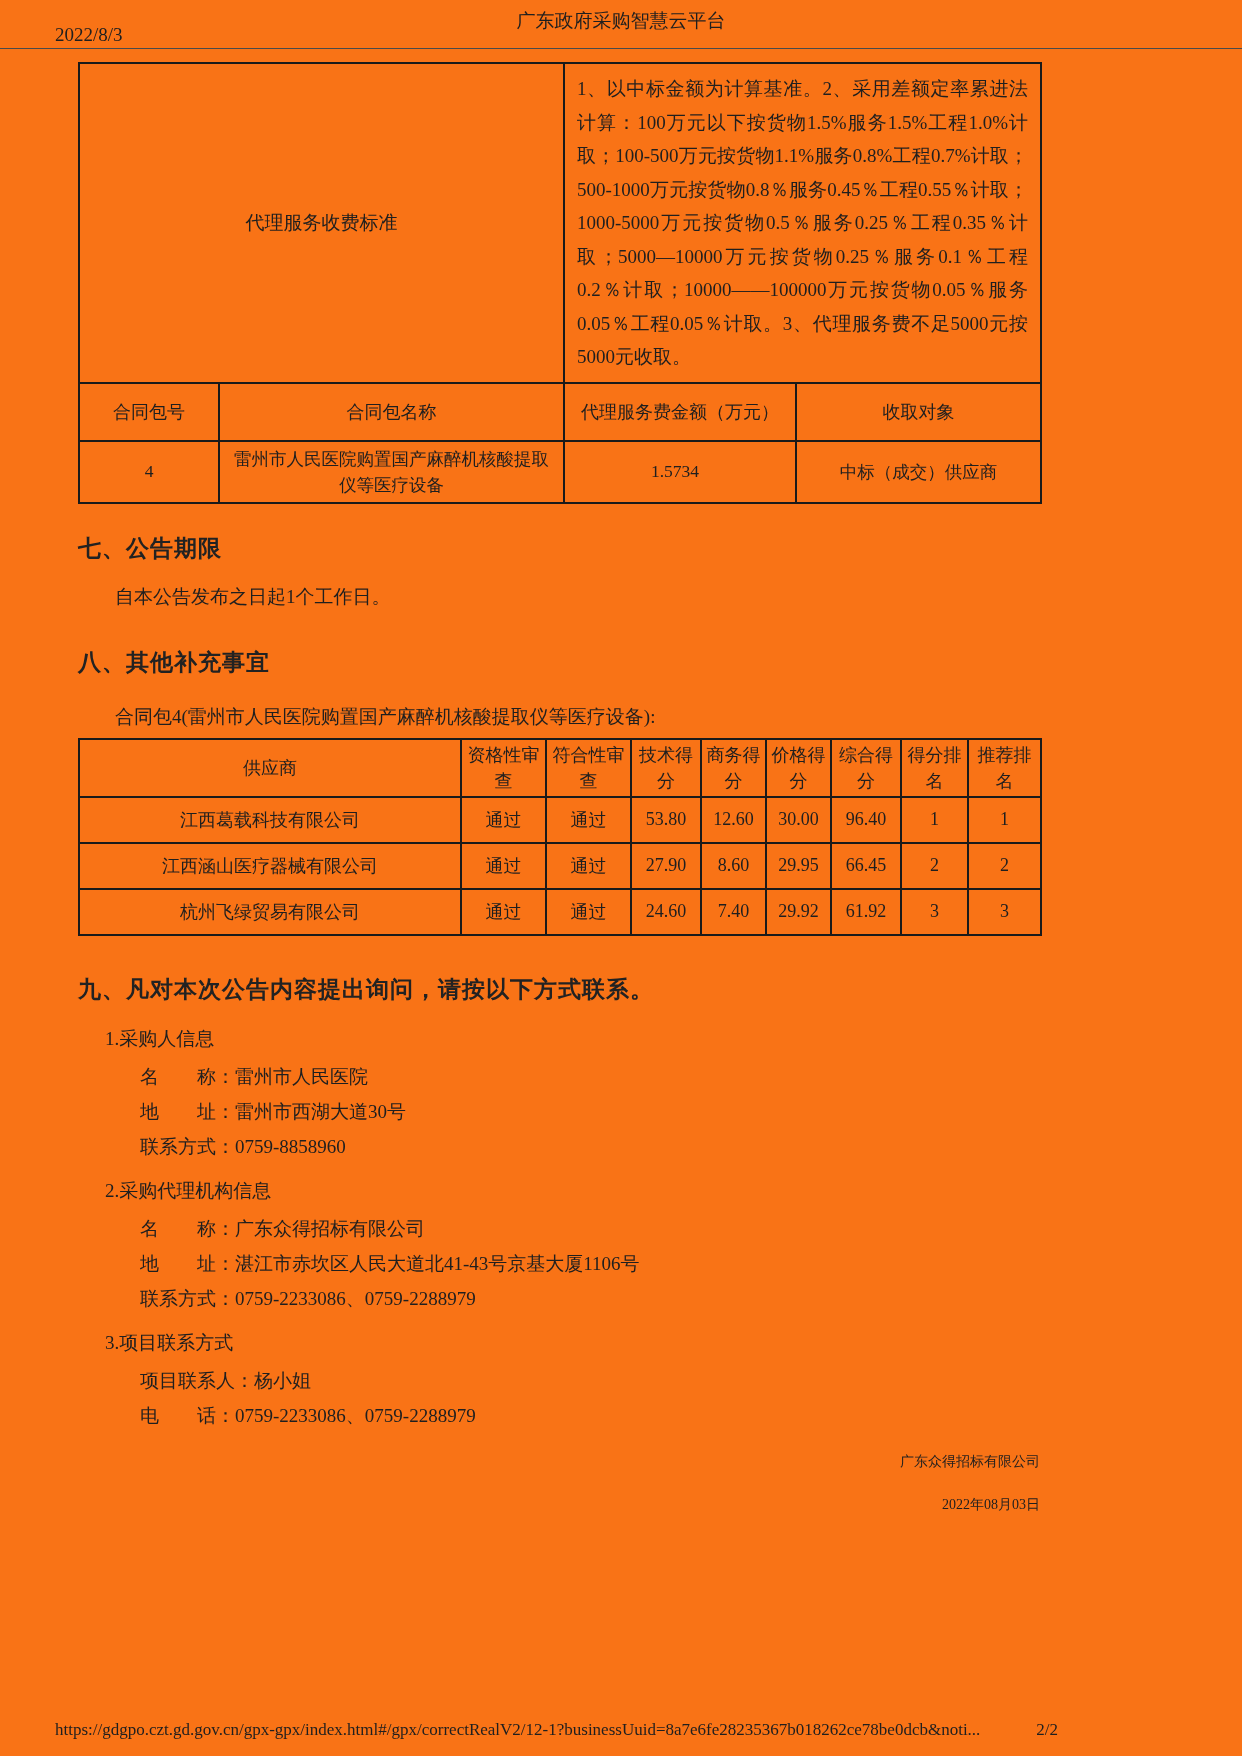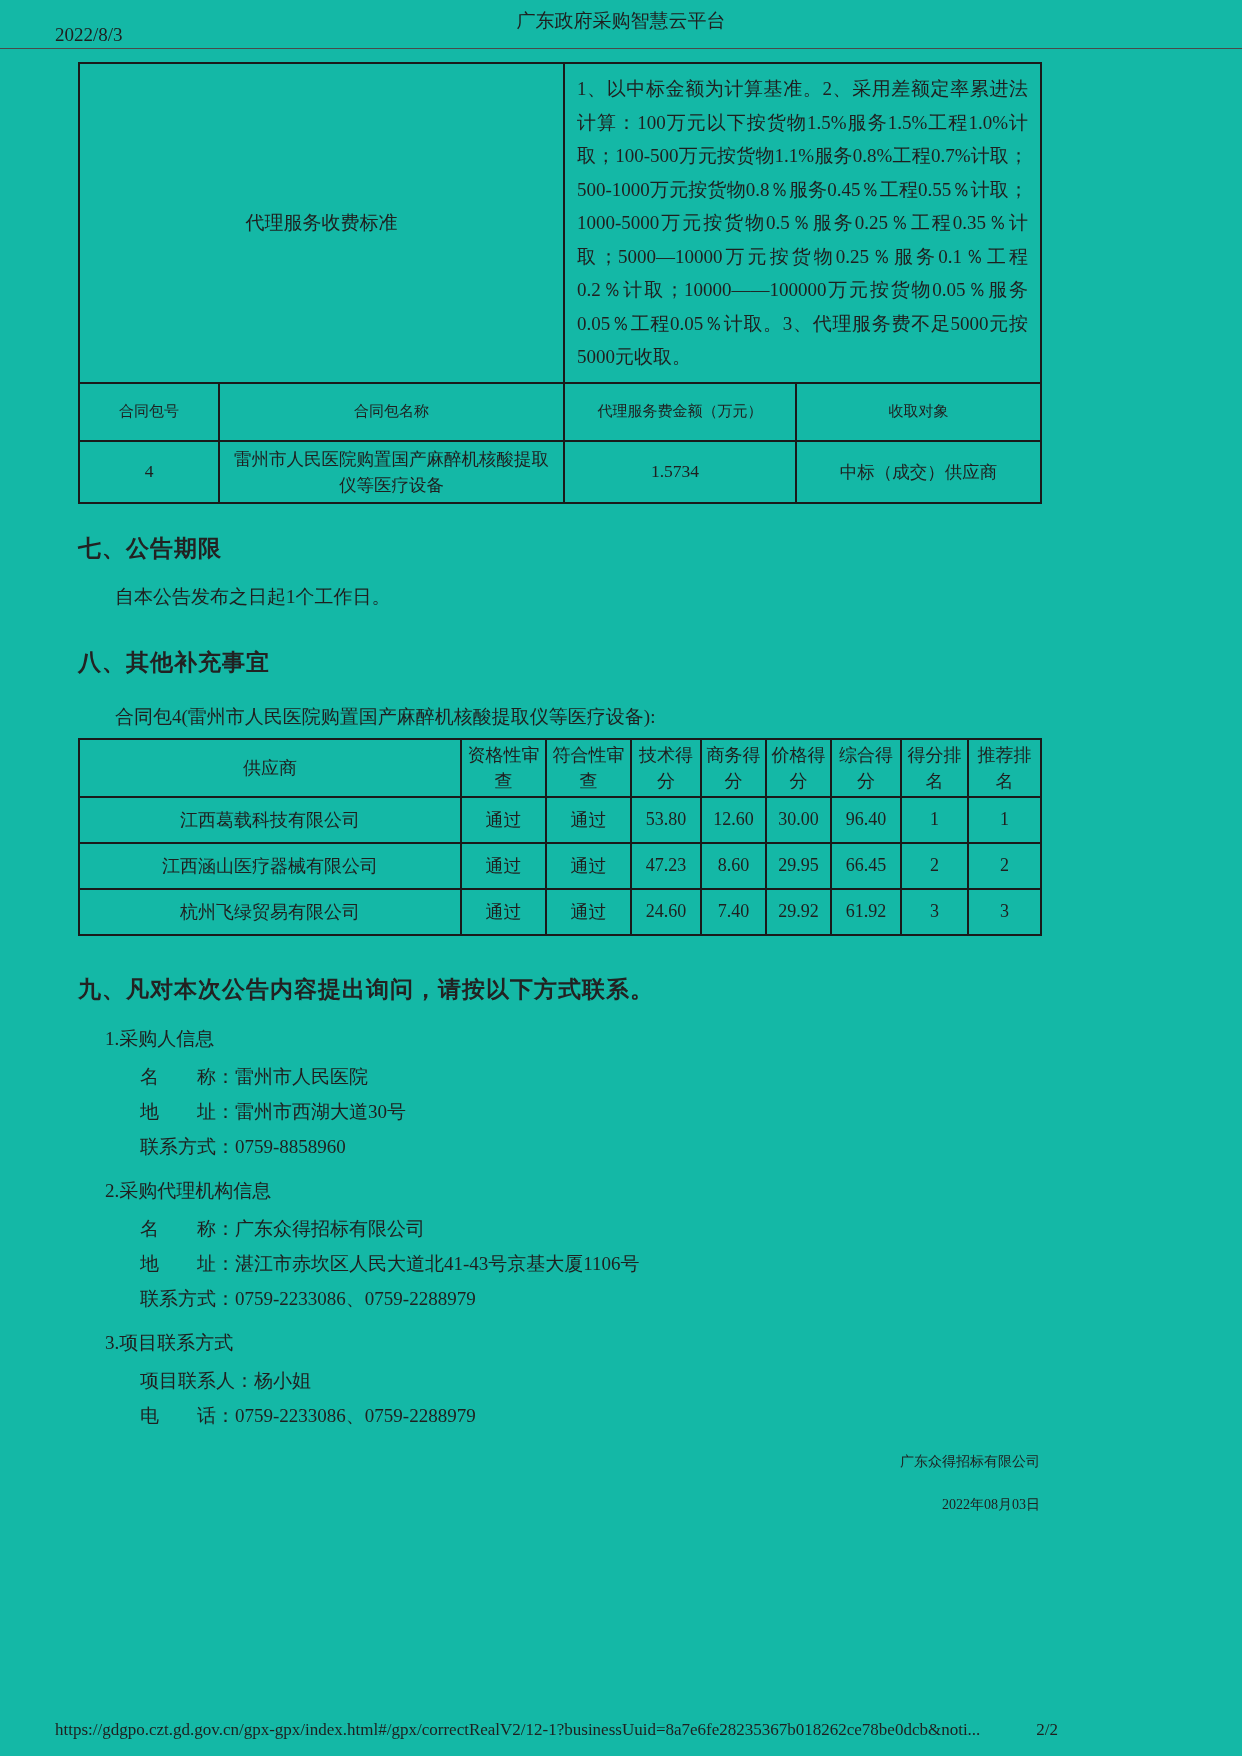--- a/index.html
+++ b/index.html
@@ -1,21 +1,21 @@
 <!DOCTYPE html>
 <html><head>
 <meta charset="utf-8">
 <style>
   * { margin: 0; padding: 0; box-sizing: border-box; }
   html, body { background: #ffffff; }
   .page {
     position: relative;
     width: 1242px;
     height: 1756px;
-    background: #14b8a6;
+    background: #f97316;
     color: #1f1f1f;
     font-family: "Liberation Serif", "DejaVu Serif", serif;
     overflow: hidden;
   }
   
   .hdr {
     position: relative;
     height: 49px;
     padding: 27px 55px 0 55px;
     border-bottom: 1px solid #4a4a4a;
@@ -35,21 +35,21 @@
   .t1 { margin-top: 13px; }
   .t1 .r-fee { height: 290px; }
   .t1 .c-label { text-align: center; font-size: 19px; margin-top: 28px; }
   .t1 .c-feetext {
     font-size: 19px;
     line-height: 33.5px;
     padding: 8px 12px;
     text-align: justify;
   }
   .t1 .r-h { height: 58px; }
-  .t1 .r-h th { text-align: center; font-size: 15px; }
+  .t1 .r-h th { text-align: center; font-size: 18px; }
   .t1 .r-d { height: 57px; }
   .t1 .r-d td { font-size: 17.5px; text-align: center; }
   .t1 .c-name { text-align: left; padding: 4px 8px; line-height: 26px; }
   .t1 .c-amount { text-align: right; padding-right: 10px; }
   
   .t2 { margin-top: 8px; border-radius: 19px; }
   .t2 th { font-size: 18px; line-height: 26px; text-align: center; height: 58px; padding: 2px 4px; }
   .t2 td { font-size: 18px; text-align: center; height: 46px; padding: 2px 4px; }
   
   .h-sec {
@@ -163,21 +163,21 @@
         <td>12.60</td>
         <td>30.00</td>
         <td>96.40</td>
         <td>1</td>
         <td>1</td>
       </tr>
       <tr>
         <td>江西涵山医疗器械有限公司</td>
         <td>通过</td>
         <td>通过</td>
-        <td>47.23</td>
+        <td>27.90</td>
         <td>8.60</td>
         <td>29.95</td>
         <td>66.45</td>
         <td>2</td>
         <td>2</td>
       </tr>
       <tr>
         <td>杭州飞绿贸易有限公司</td>
         <td>通过</td>
         <td>通过</td>

